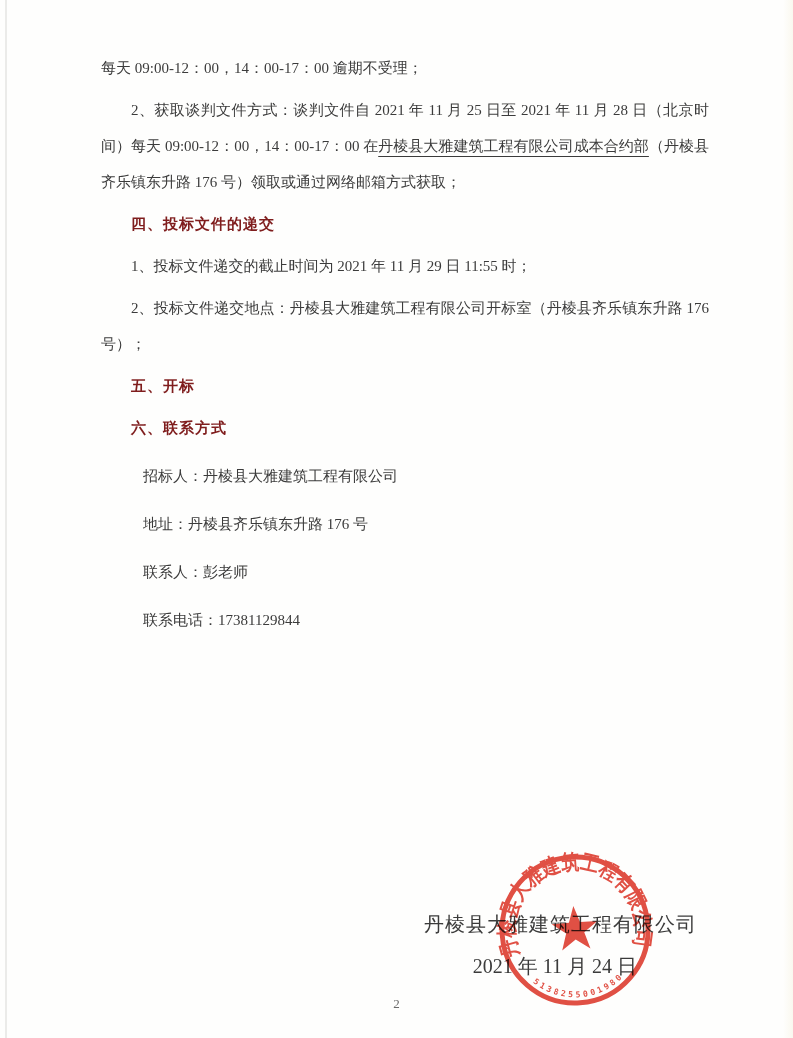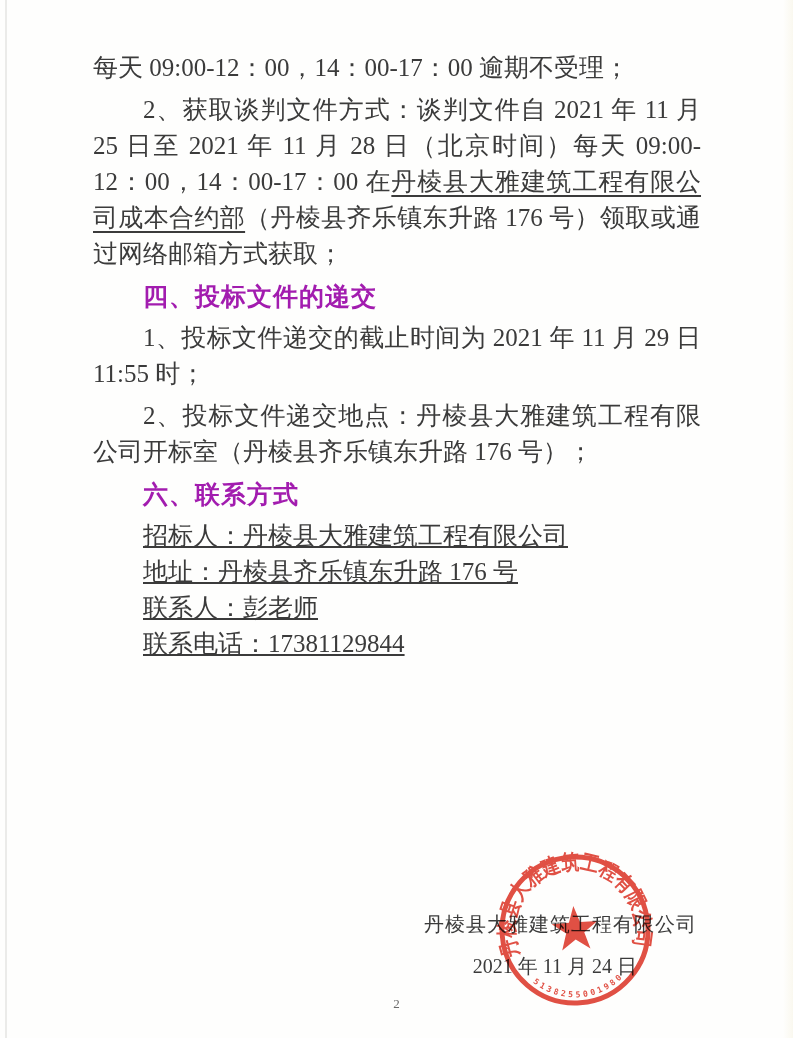--- a/index.html
+++ b/index.html
@@ -17,35 +17,35 @@
   
   .scan-line-left {
     position:absolute; left:5px; top:0; bottom:0; width:2px;
     background:#ebebe9;
   }
   .scan-edge-right {
     position:absolute; right:0; top:0; bottom:0; width:10px;
     background:linear-gradient(to right,#fefefd,#faf8ef);
   }
   .content {
-    position:absolute; left:93px; top:50px; width:608px;
+    position:absolute; left:101px; top:50px; width:608px;
     color:#3b3b3b;
-    font-size:25px;
+    font-size:15px;
     line-height:36px;
     text-align:justify;
   }
   p.body { margin:0 0 6px 0; text-indent:2em; }
   p.body.noindent { text-indent:0; }
   p.heading {
     margin:0 0 6px 0; text-indent:2em;
     font-family:"Liberation Sans","DejaVu Sans",sans-serif;
-    font-weight:700; color:#a21caf;
+    font-weight:700; color:#7f1d1d;
     letter-spacing:1px;
   }
-  p.contact { margin:0; text-indent:2em;text-decoration:underline; }
+  p.contact { margin:12px; text-indent:2em; }
   .u { text-decoration:underline; text-underline-offset:5px; }
   .signature {
     position:absolute; left:424px; top:903px; width:262px;
     color:#3b3b3b; font-size:20px; line-height:42px;
     text-align:center; white-space:nowrap;
   }
   .signature .sig-company { letter-spacing:1px; }
   .seal {
     position:absolute; left:490px; top:845px;
     width:170px; height:170px;
@@ -80,20 +80,21 @@
   <div class="scan-edge-right"></div>
 
   <div class="content">
     <p class="body noindent"><span>每天 09:00-12：00，14：00-17：00 逾期不受理；</span></p>
     <p class="body"><span>2、获取谈判文件方式：谈判文件自 2021 年 11 月 25 日至 2021 年 11 月 28 日（北京时间）每天 09:00-12：00，14：00-17：00 在</span><span class="u">丹棱县大雅建筑工程有限公司成本合约部</span><span>（丹棱县齐乐镇东升路 176 号）领取或通过网络邮箱方式获取；</span></p>
 
     <p class="heading">四、投标文件的递交</p>
     <p class="body"><span>1、投标文件递交的截止时间为 2021 年 11 月 29 日 11:55 时；</span></p>
     <p class="body"><span>2、投标文件递交地点：丹棱县大雅建筑工程有限公司开标室（丹棱县齐乐镇东升路 176 号）；</span></p>
 
+    <p class="heading">五、开标</p>
 
     <p class="heading">六、联系方式</p>
     <p class="contact">招标人：丹棱县大雅建筑工程有限公司</p>
     <p class="contact">地址：丹棱县齐乐镇东升路 176 号</p>
     <p class="contact">联系人：彭老师</p>
     <p class="contact">联系电话：17381129844</p>
   </div>
 
   <div class="signature">
     <div class="sig-company">丹棱县大雅建筑工程有限公司</div>

